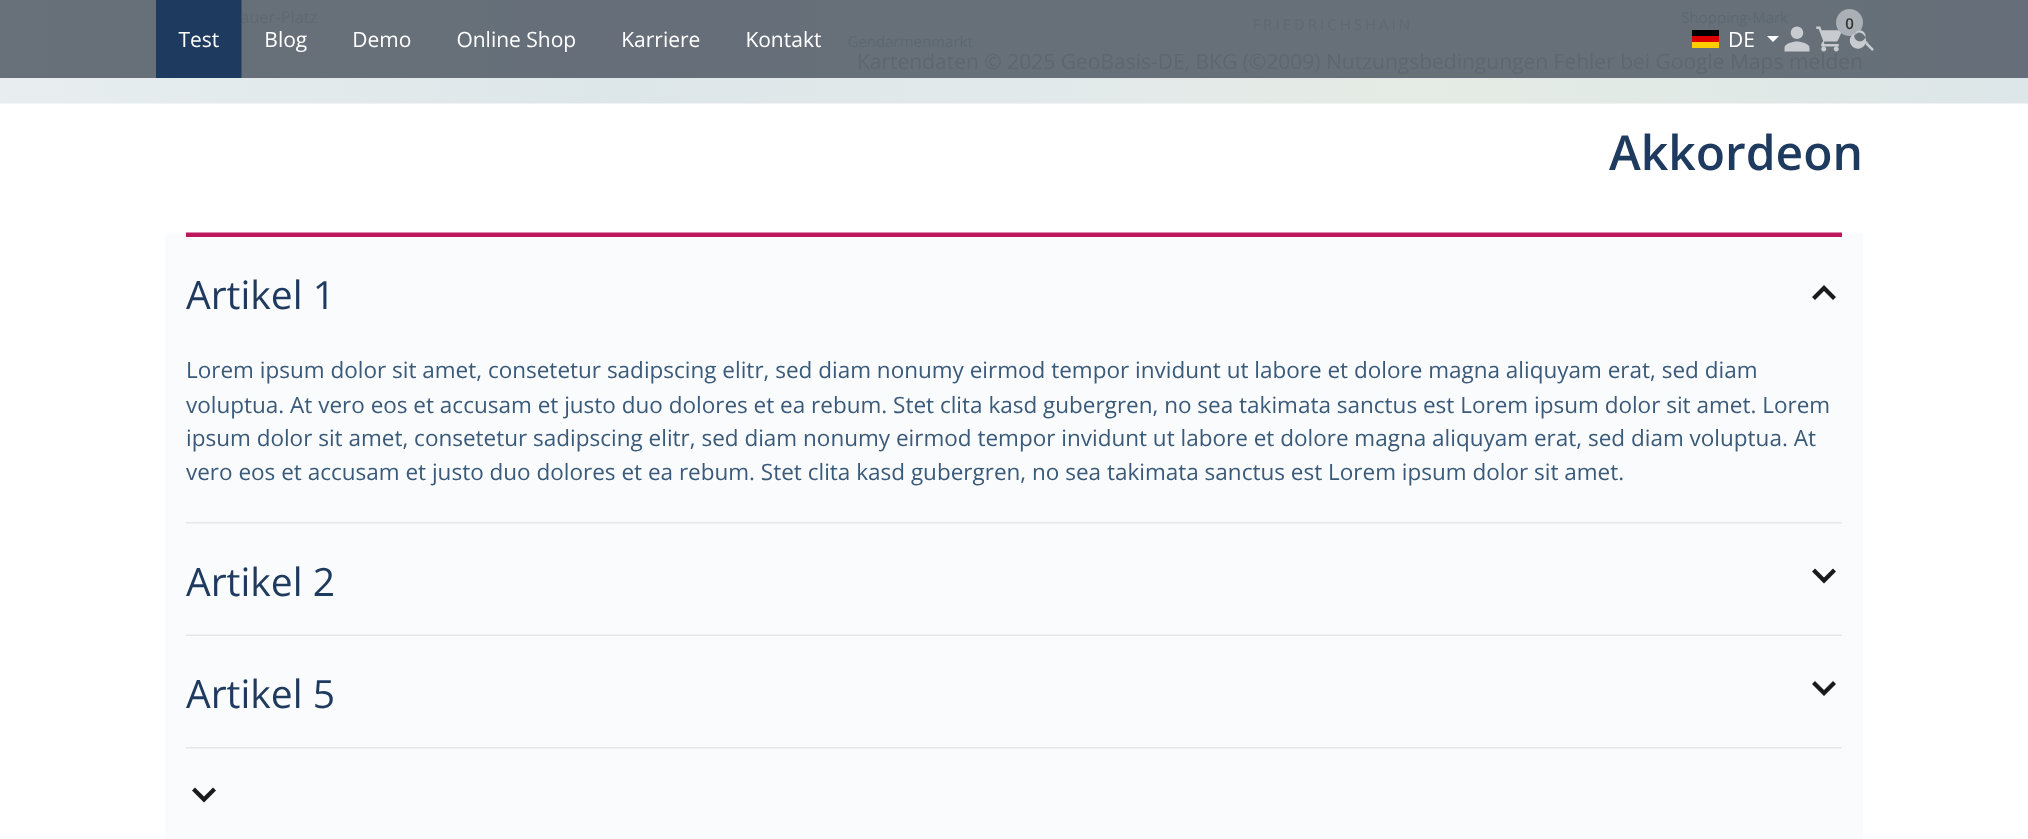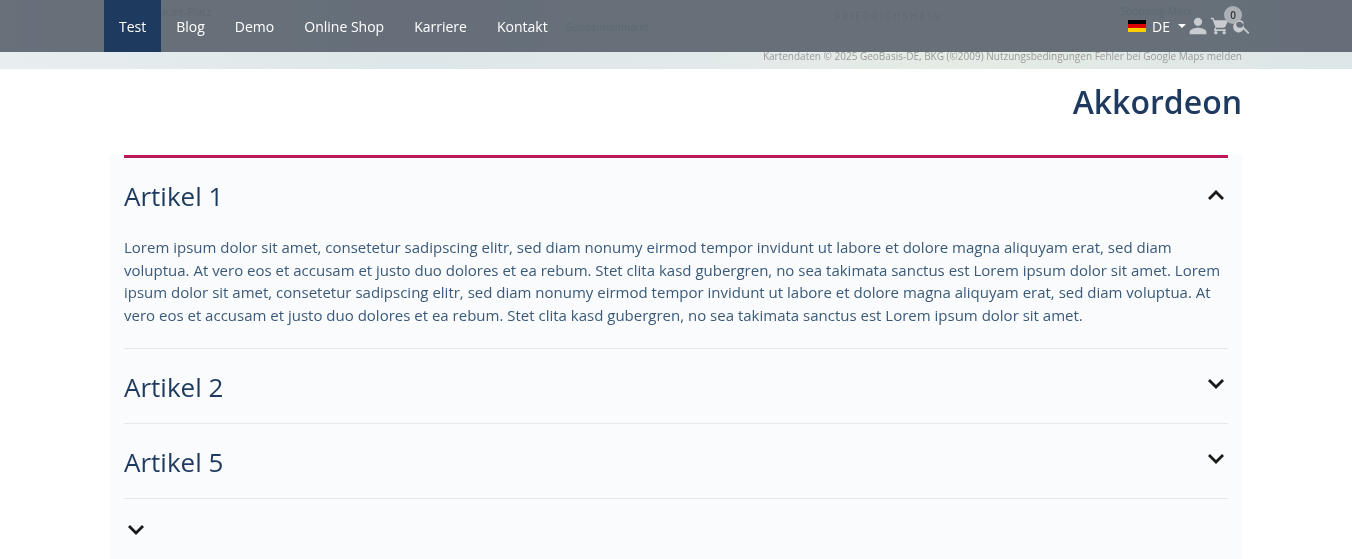--- a/index.html
+++ b/index.html
@@ -2,21 +2,21 @@
 <html><head>
 <meta charset="utf-8">
 <style>
 * { margin: 0; padding: 0; box-sizing: border-box; }
 body { font-family: "Open Sans", -apple-system, BlinkMacSystemFont, "Segoe UI", Roboto, sans-serif; background: #fff; color: #1e3a5f; }
 .map-bg { position: absolute; top: 0; left: 0; right: 0; height: 69px; background: linear-gradient(90deg, #e8eef0 0%, #dde6e8 30%, #e2e9eb 50%, #e5ece5 70%, #dde6e8 100%); z-index: 0; overflow: hidden; }
 .map-bg::before { content: "auer-Platz"; position: absolute; left: 160px; top: 4px; font-size: 11px; color: #aaa; }
 .map-bg::after { content: "FRIEDRICHSHAIN"; position: absolute; right: 410px; top: 9px; font-size: 10px; color: #aaa; letter-spacing: 2px; }
 .map-label-1 { position: absolute; left: 565px; top: 20px; font-size: 10px; color: #8ab0a3; }
 .map-label-2 { position: absolute; right: 160px; top: 4px; font-size: 10px; color: #8ab0a3; }
-.map-attr { position: absolute; right: 110px; bottom: 6px; font-size: 10px; color: #999; }
+.map-attr { position: absolute; right: 110px; bottom: 18px; font-size: 14px; color: #999; }
 .navbar { position: relative; display: flex; align-items: center; height: 52px; background: rgba(85,95,105,0.88); z-index: 10; }
 .nav-items { display: flex; align-items: stretch; height: 100%; margin-left: 104px; }
 .nav-item { display: flex; align-items: center; padding: 0 15px; color: #fff; font-size: 14px; cursor: pointer; }
 .nav-item.active { background: #1e3a5f; }
 .nav-right { display: flex; align-items: center; margin-left: auto; margin-right: 100px; gap: 2px; }
 .lang { display: flex; align-items: center; gap: 6px; color: #fff; font-size: 14px; cursor: pointer; }
 .flag { width: 18px; height: 12px; display: inline-block; position: relative; overflow: hidden; }
 .flag .b1 { position: absolute; top: 0; left: 0; right: 0; height: 4px; background: #000; }
 .flag .b2 { position: absolute; top: 4px; left: 0; right: 0; height: 4px; background: #dd0000; }
 .flag .b3 { position: absolute; top: 8px; left: 0; right: 0; height: 4px; background: #ffce00; }

